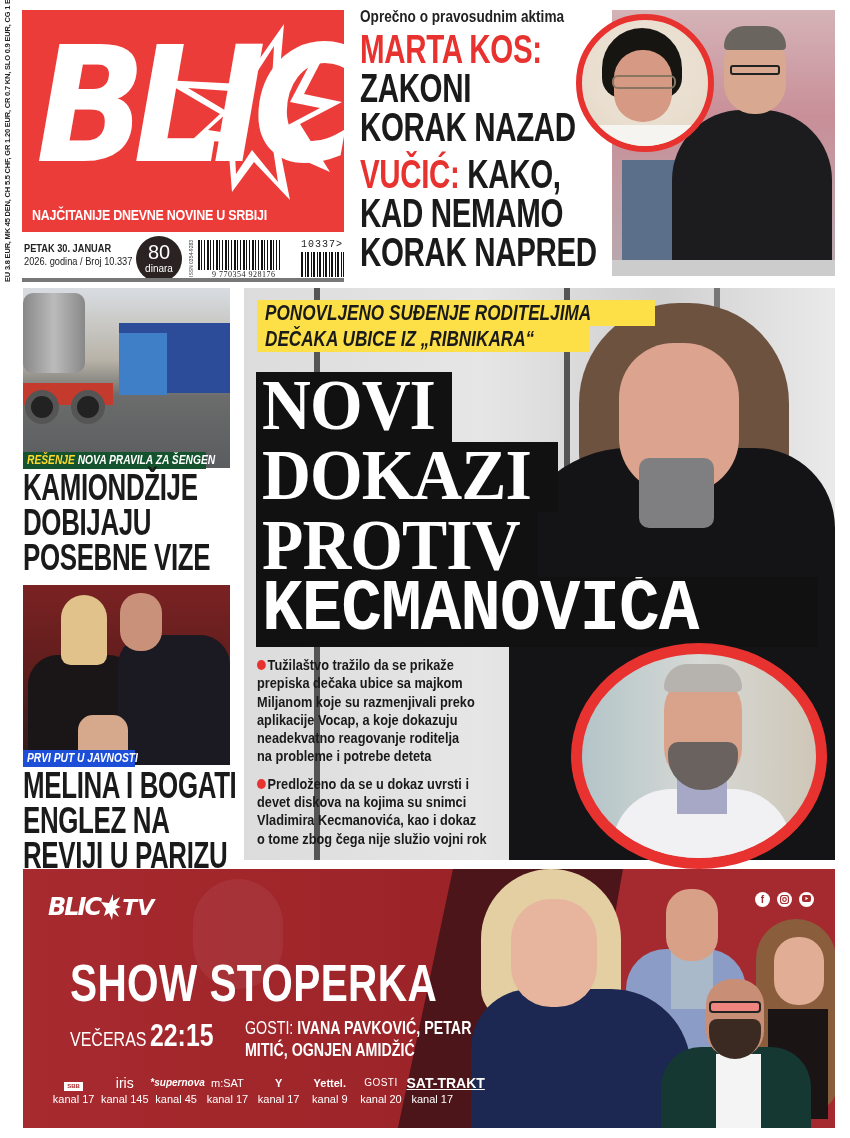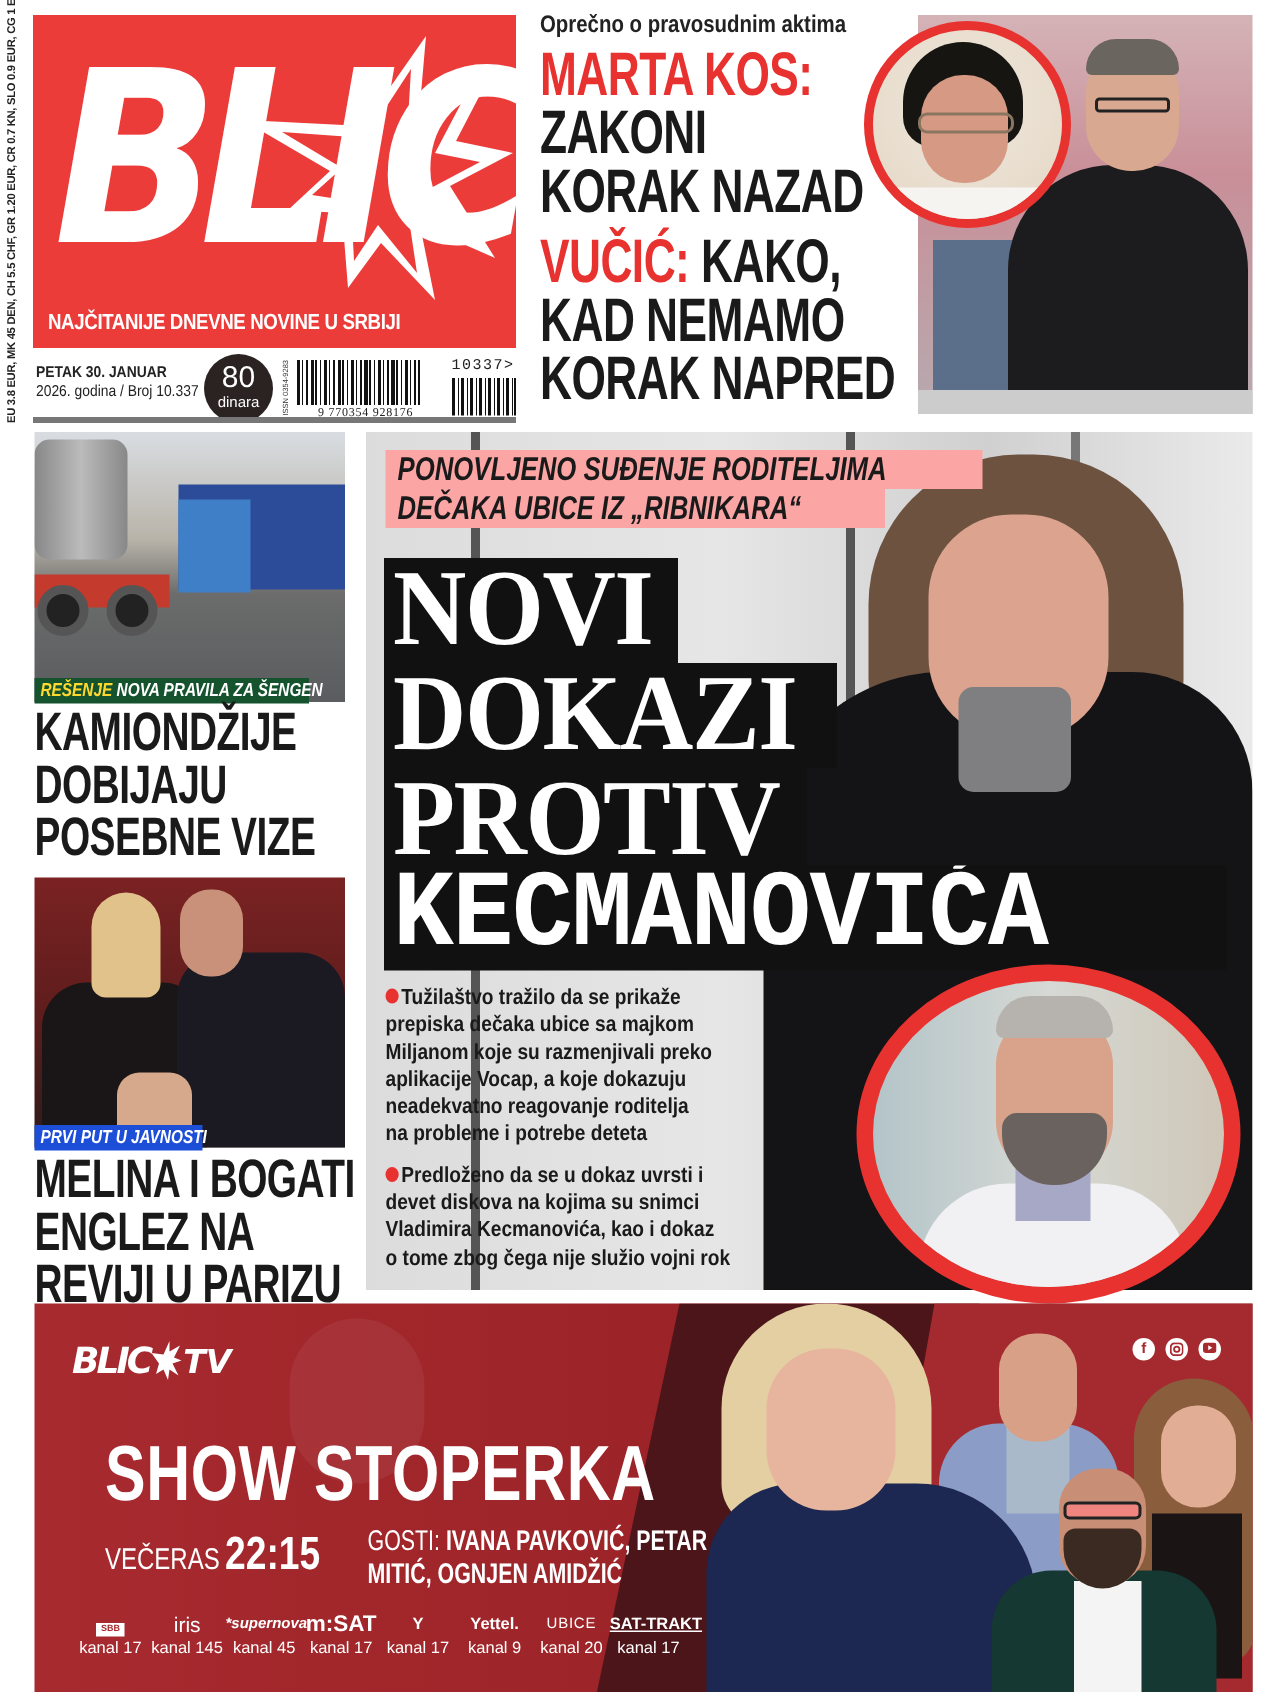--- a/index.html
+++ b/index.html
@@ -97,21 +97,21 @@
 
   
   .main-photo { left: 244px; top: 288px; width: 591px; height: 572px; overflow: hidden;
     background: linear-gradient(90deg, #dcdcdc 0%, #e6e6e6 40%, #d0d0d0 70%, #eaeaea 100%); }
   .main-photo .pillar { position: absolute; top: 0; width: 6px; height: 572px; background: #555; }
   .main-photo .woman-coat { position: absolute; left: 265px; top: 160px; width: 326px; height: 412px; background: #141416; border-radius: 120px 80px 0 0; }
   .main-photo .woman-hair { position: absolute; left: 335px; top: 15px; width: 210px; height: 210px; background: #6d5240; border-radius: 100px 100px 60px 60px; }
   .main-photo .woman-face { position: absolute; left: 375px; top: 55px; width: 120px; height: 150px; background: #dca48e; border-radius: 55px; }
   .main-photo .scarf { position: absolute; left: 395px; top: 170px; width: 75px; height: 70px; background: #7f7f82; border-radius: 10px; }
 
-  .kicker-yellow { left: 257px; top: 300px; background: #fca5a5; padding: 0 8px; font-size: 22px; line-height: 26px; font-weight: bold; font-style: italic; color: #1a1a1a; white-space: nowrap; }
+  .kicker-yellow { left: 257px; top: 300px; background: #fde047; padding: 0 8px; font-size: 22px; line-height: 26px; font-weight: bold; font-style: italic; color: #1a1a1a; white-space: nowrap; }
   .kicker-yellow .inner { display: inline-block; transform: scaleX(0.78); transform-origin: left; }
   .ky1 { width: 398px; }
   .ky2 { top: 326px; width: 333px; }
 
   .serif-hl { background: #111; color: #fff; font-family: "Liberation Serif", serif; font-weight: bold;
     font-size: 72px; line-height: 66px; height: 70px; padding: 0 6px; white-space: nowrap; overflow: hidden; letter-spacing: -1px; }
   .serif-hl .inner { display: inline-block; transform: scaleX(0.94); transform-origin: left; }
   .sh1 { left: 256px; top: 372px; width: 196px; }
   .sh2 { left: 256px; top: 442px; width: 302px; }
   .sh3 { left: 256px; top: 512px; width: 282px; }
@@ -145,23 +145,23 @@
   .vec .time { font-size: 31px; font-weight: bold; }
   .guests { left: 245px; top: 1017px; color: #fff; font-size: 19px; line-height: 22px; white-space: nowrap; transform: scaleX(0.75); transform-origin: left; }
   .guests .lbl { font-weight: normal; }
   .guests .names { font-weight: bold; }
   .channels { left: 48px; top: 1074px; width: 410px; display: flex; }
   .channel { width: 51.5px; text-align: center; color: #fff; }
   .channel .brand { height: 18px; font-size: 11px; font-weight: bold; line-height: 18px; white-space: nowrap; }
   .channel .brand.sbb { display: inline-block; font-size: 6px; background: #fff; color: #a72a2f; padding: 0 3px; line-height: 9px; height: 9px; margin-top: 4px; }
   .channel .brand.iris { font-size: 14px; font-weight: normal; }
   .channel .brand.sup { font-size: 10px; font-style: italic; }
-  .channel .brand.msat { font-size: 15px; font-weight: bold; }
+  .channel .brand.msat { font-size: 11px; font-weight: normal; }
   .channel .brand.orion { font-size: 10px; font-weight: normal; letter-spacing: 0.5px; }
-  .channel .brand.sat { font-size: 11px; text-decoration: underline; }
+  .channel .brand.sat { font-size: 14px; text-decoration: underline; }
   .channel .k { font-size: 11px; line-height: 14px; white-space: nowrap; }
   .social { left: 755px; top: 892px; display: flex; gap: 7px; }
   .social .ic { width: 15px; height: 15px; border-radius: 50%; background: #fff; color: #a72a2f; font-size: 10px; font-weight: bold; line-height: 15px; text-align: center; }
   .social .ic svg { display: block; margin: 3px auto 0; }
 
   .host-blonde-hair { position: absolute; left: 10px; top: 0; width: 140px; height: 150px; background: #e4cfa3; border-radius: 70px 70px 30px 30px; }
   .host-blonde-face { position: absolute; left: 40px; top: 30px; width: 86px; height: 108px; background: #e7b59e; border-radius: 40px; }
   .host-blonde-body { position: absolute; left: 0; top: 120px; width: 220px; height: 140px; background: #1c2752; border-radius: 60px 80px 0 0; }
   .guest1 { position: absolute; left: 155px; top: 20px; width: 120px; height: 170px; }
   .guest1 .face { position: absolute; left: 40px; top: 0; width: 52px; height: 72px; background: #d8a086; border-radius: 24px; }
@@ -379,20 +379,20 @@
     </div>
   <div class="channel">
       <div class="brand">Y</div>
       <div class="k">kanal 17</div>
     </div>
   <div class="channel">
       <div class="brand">Yettel.</div>
       <div class="k">kanal 9</div>
     </div>
   <div class="channel">
-      <div class="brand orion">UBICE</div>
+      <div class="brand orion">GOSTI</div>
       <div class="k">kanal 20</div>
     </div>
   <div class="channel">
       <div class="brand sat">SAT-TRAKT</div>
       <div class="k">kanal 17</div>
     </div>
 </div>
 
 </body></html>

